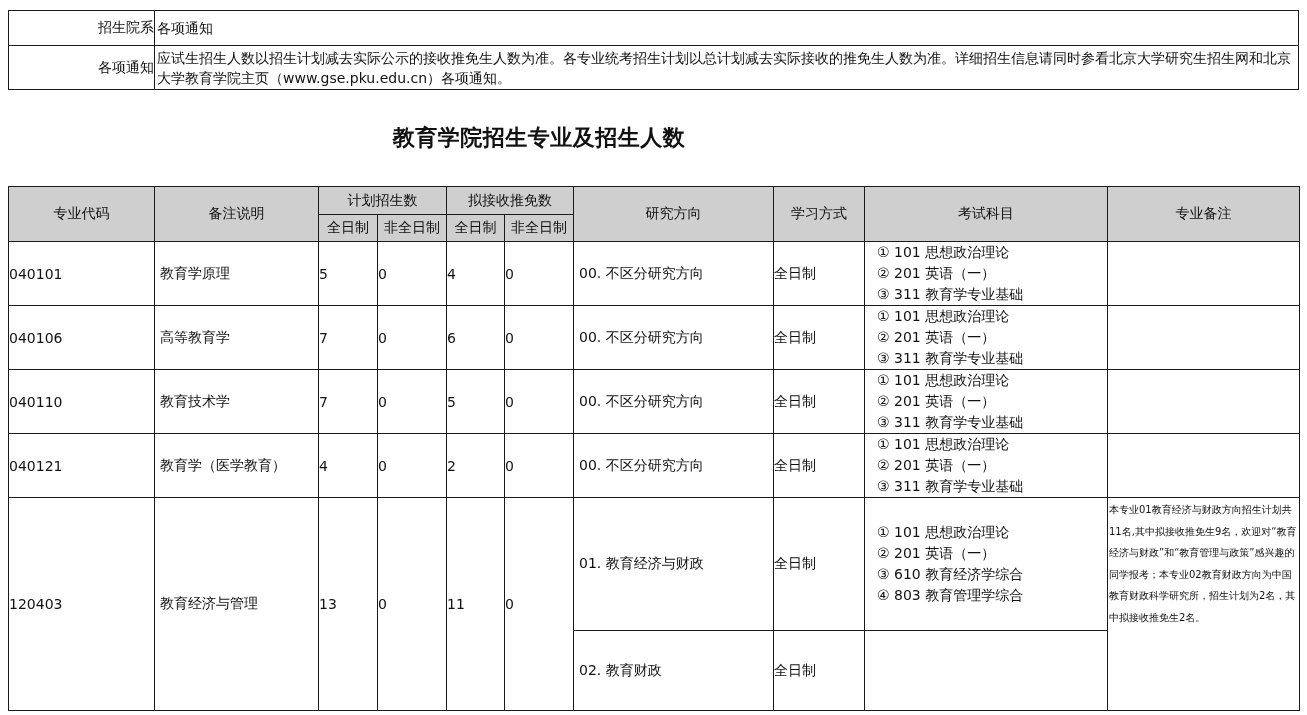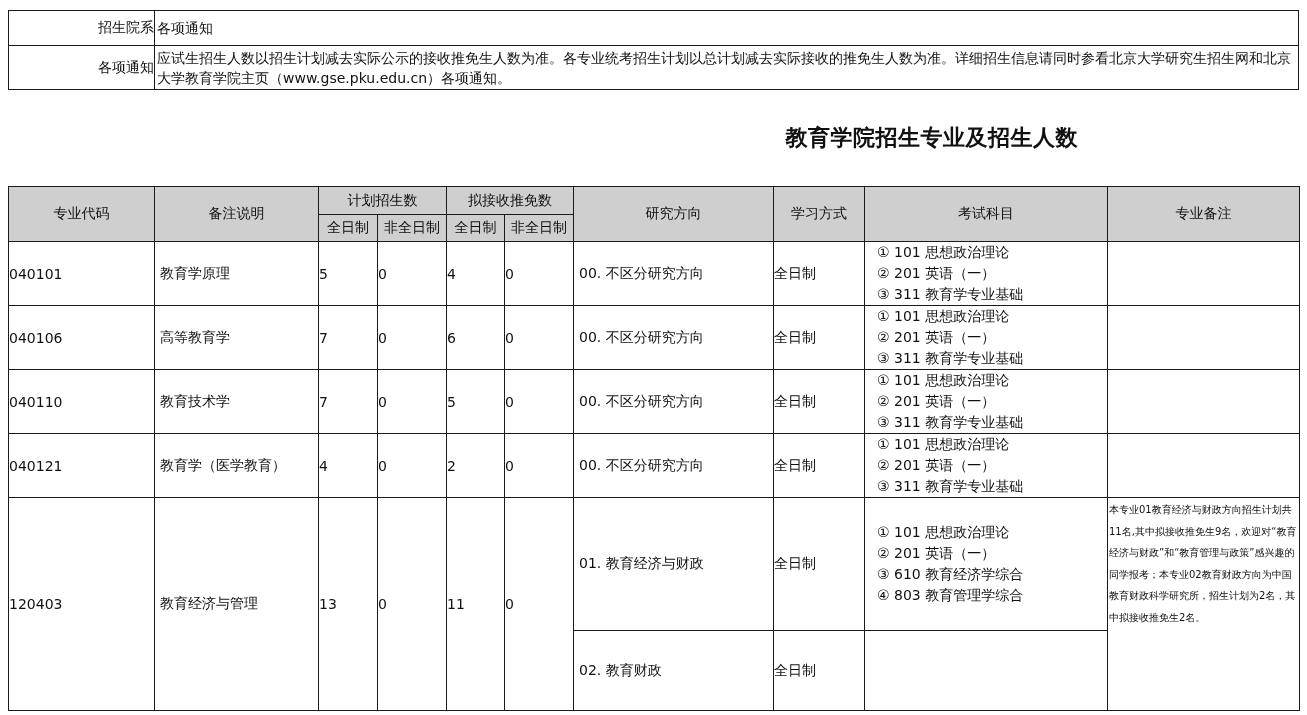--- a/index.html
+++ b/index.html
@@ -7,21 +7,21 @@
   body { font-family: "DejaVu Sans", "Liberation Sans", sans-serif; color: #111; font-size: 14px; position: relative; }
   table { border-collapse: collapse; table-layout: fixed; position: absolute; left: 8px; }
   td, th { border: 1px solid #1a1a1a; font-weight: normal; vertical-align: middle; }
 
   #info-table { top: 10px; width: 1291px; }
   #info-table td { height: 35px; font-size: 14px; }
   #info-table tr.notes td { height: 44px; }
   #info-table td.lbl { text-align: right; width: 146px; }
   #info-table td.val { padding-left: 2px; line-height: 20px; font-size: 14px; }
 
-  #page-title { position: absolute; top: 123px; left: 0; width: 1078px; text-align: right; font-size: 22px; font-weight: bold; letter-spacing: 0.5px; }
+  #page-title { position: absolute; top: 123px; left: 0; width: 1078px; text-align: center; font-size: 22px; font-weight: bold; letter-spacing: 0.5px; }
 
   #major-table { top: 186px; width: 1291px; }
   #major-table th { background: #cfcfcf; text-align: center; font-size: 14px; }
   #major-table thead tr.h1 th { height: 28px; }
   #major-table thead tr.h2 th { height: 27px; }
   #major-table td { font-size: 14px; }
   #major-table td.c { text-align: left; }
   #major-table td.l { padding-left: 5px; }
   #major-table tr.r td { height: 64px; }
   #major-table tr.r-last td { height: 63px; }

